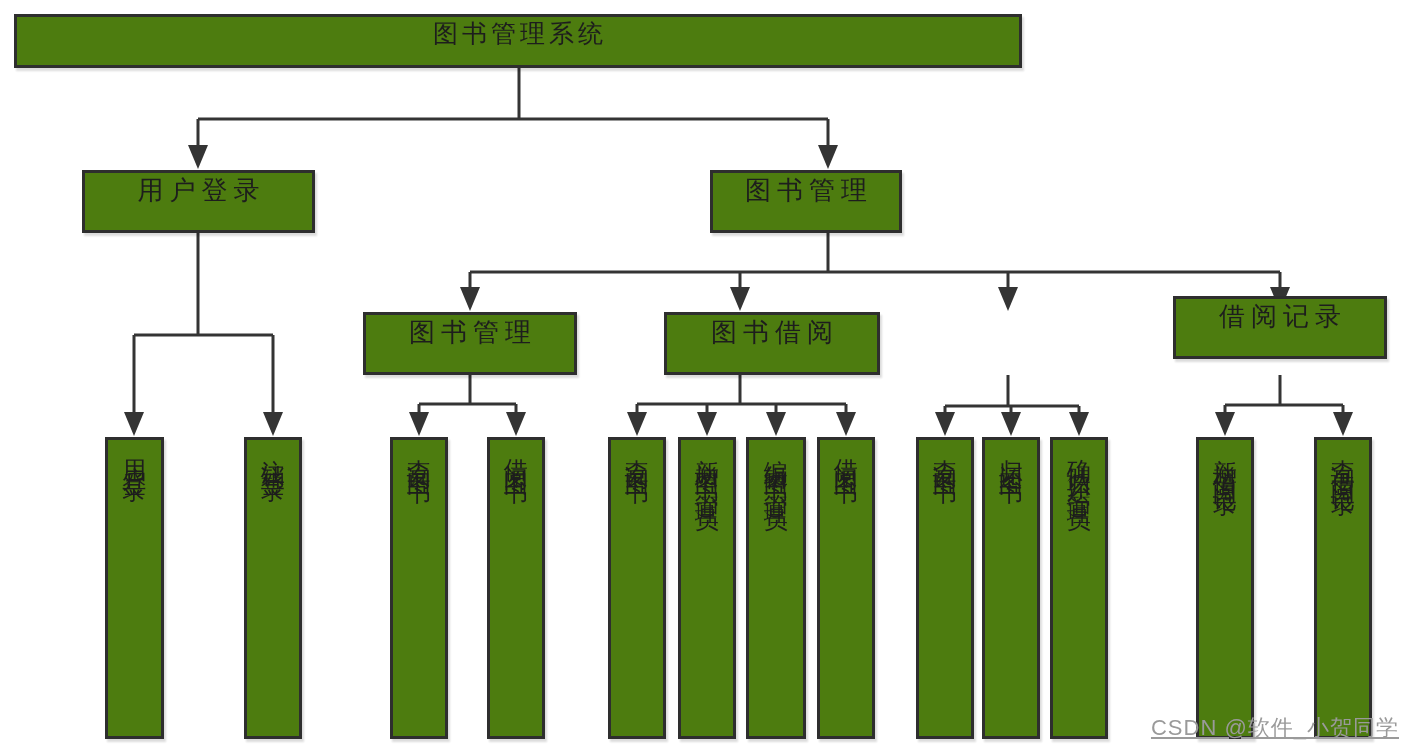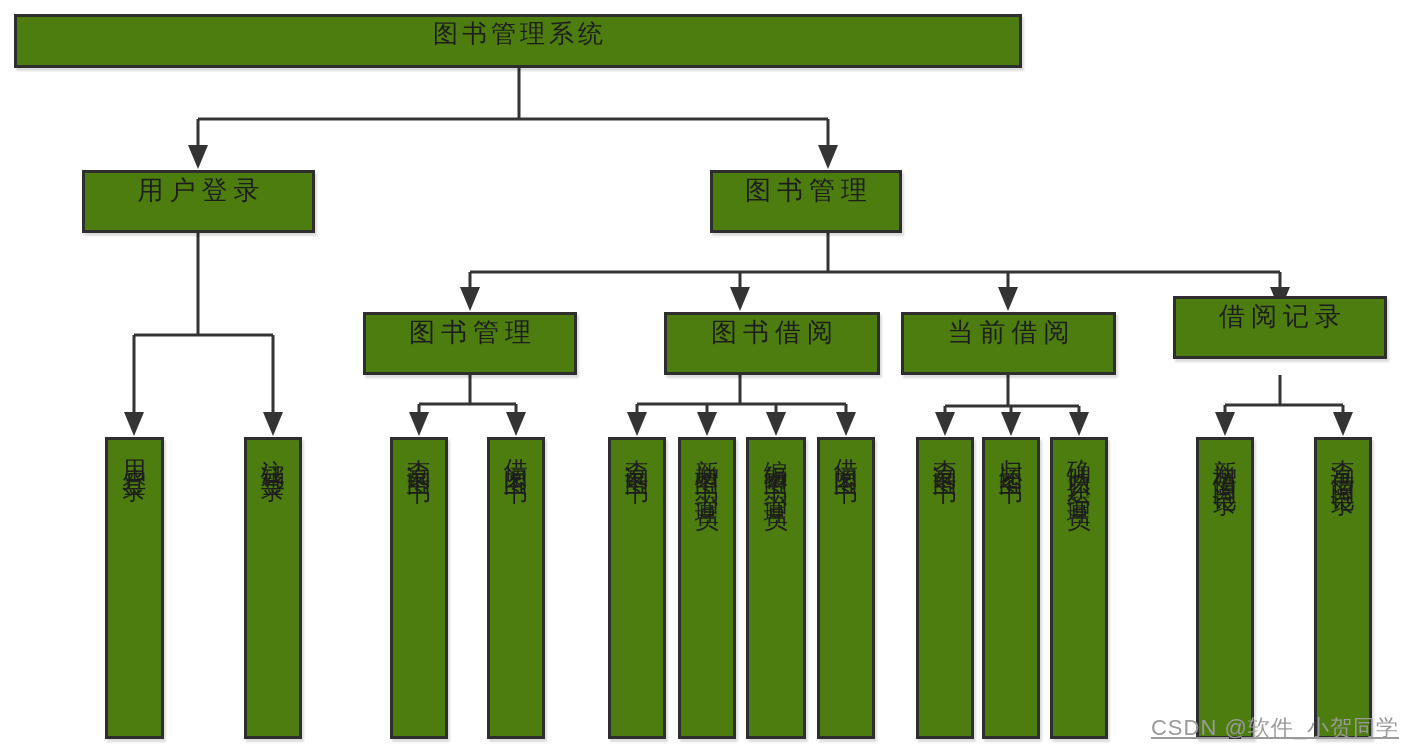--- a/index.html
+++ b/index.html
@@ -102,23 +102,20 @@
   <div class="node hbox" style="left:710px; top:170px; width:192px; height:63px">
     <span>图书管理</span>
   </div>
 
   <div class="node hbox" style="left:363px; top:312px; width:214px; height:63px">
     <span>图书管理</span>
   </div>
   <div class="node hbox" style="left:664px; top:312px; width:216px; height:63px">
     <span>图书借阅</span>
   </div>
-  <div class="node hbox" style="left:901px; top:312px; width:215px; height:63px">
-    <span>当前借阅</span>
-  </div>
   <div class="node hbox" style="left:1173px; top:296px; width:214px; height:63px">
     <span>借阅记录</span>
   </div>
 
   <div class="node vbox" style="left:105px; top:437px; width:59px; height:302px">
     <span>用户登录</span>
   </div>
   <div class="node vbox" style="left:244px; top:437px; width:58px; height:302px">
     <span>注销登录</span>
   </div>

